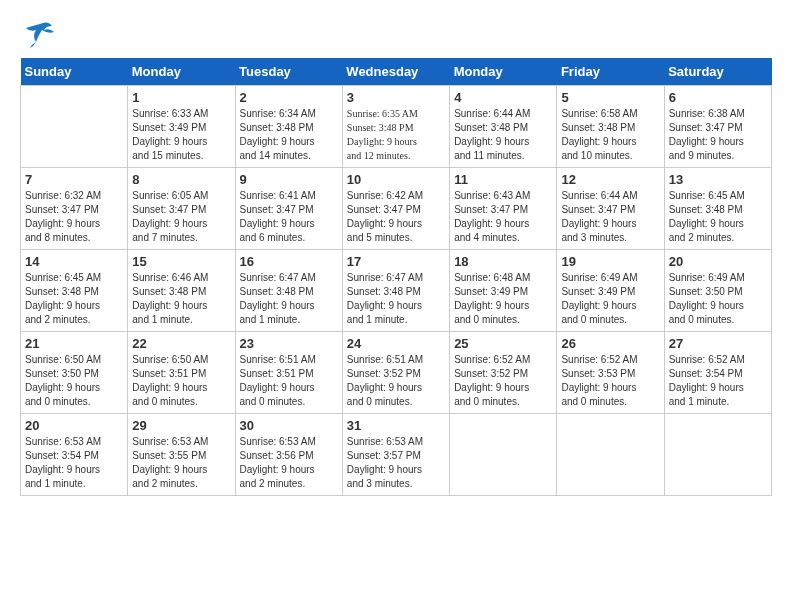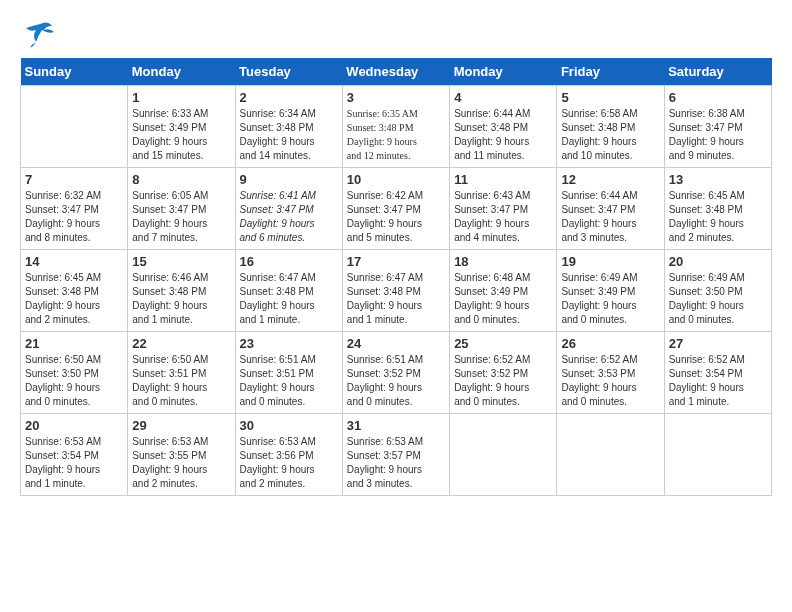--- a/index.html
+++ b/index.html
@@ -164,21 +164,21 @@
         </td>
         <td>
           <span class="day-num">8</span>
           <div class="day-info" style="white-space: pre-line;">Sunrise: 6:05 AM
 Sunset: 3:47 PM
 Daylight: 9 hours
 and 7 minutes.</div>
         </td>
         <td>
           <span class="day-num">9</span>
-          <div class="day-info" style="white-space: pre-line; font-style: italic;">Sunrise: 6:41 AM
+          <div class="day-info" style="white-space: pre-line;">Sunrise: 6:41 AM
 Sunset: 3:47 PM
 Daylight: 9 hours
 and 6 minutes.</div>
         </td>
         <td>
           <span class="day-num">10</span>
           <div class="day-info" style="white-space: pre-line;">Sunrise: 6:42 AM
 Sunset: 3:47 PM
 Daylight: 9 hours
 and 5 minutes.</div>

